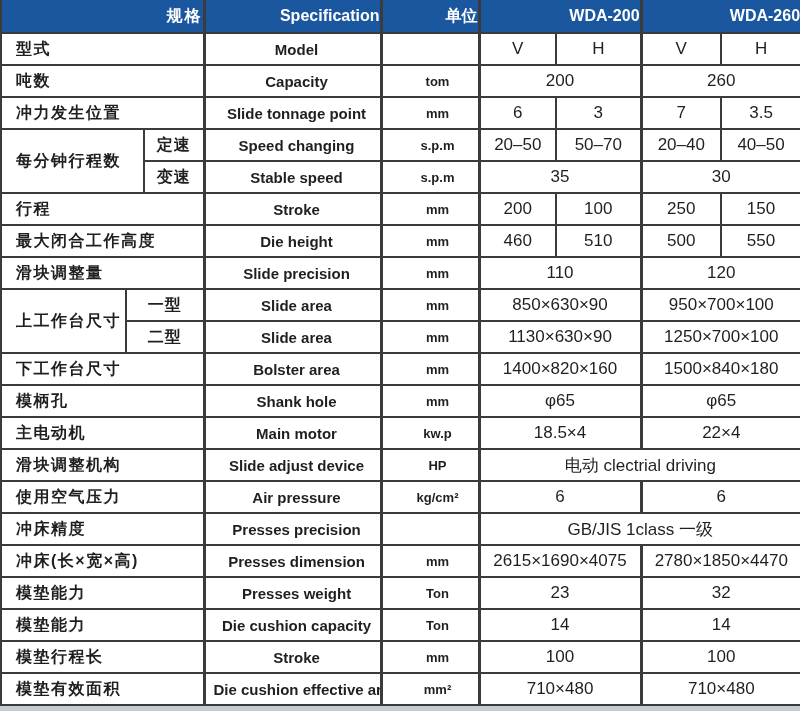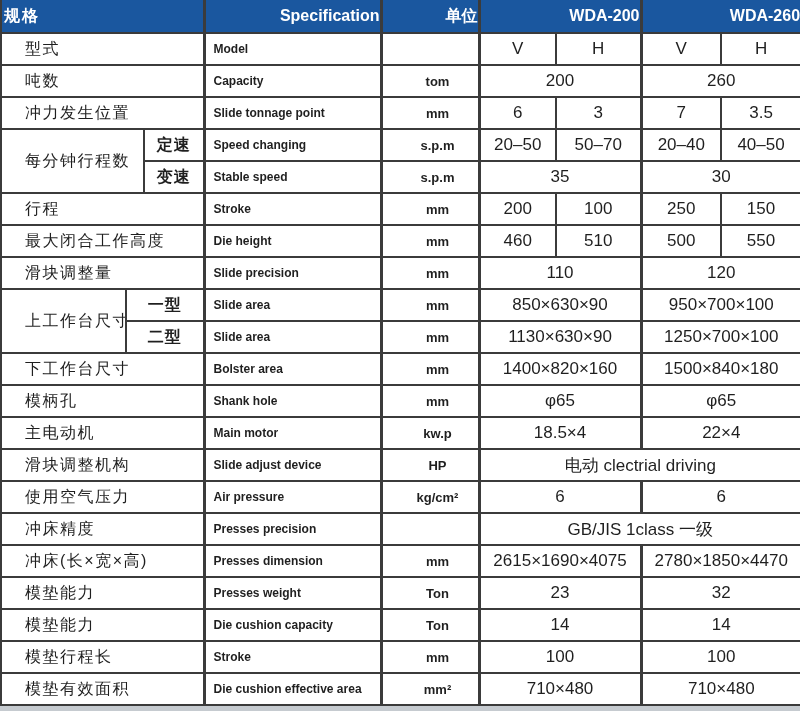--- a/index.html
+++ b/index.html
@@ -13,25 +13,25 @@
   html,body{margin:0;padding:0;background:var(--body-bg);}
   body{width:800px;font-family:"Liberation Sans","DejaVu Sans",sans-serif;color:var(--text);}
   table{border-collapse:collapse;width:800px;table-layout:fixed;border:2px solid var(--border);border-top:none;}
   col.cA{width:125px}col.cB{width:18px}col.cC{width:60px}col.cD{width:177px}
   col.cE{width:98px}col.cF{width:77px}col.cG{width:85px}col.cH{width:80px}col.cI{width:80px}
   tr{height:32px;}
   thead tr{height:33px;}
   td,th{border:2px solid var(--border);overflow:hidden;white-space:nowrap;padding:0;}
   thead th{border-top:none;background:var(--header-bg);color:var(--header-text);
            font-size:16px;font-weight:700;text-align:right;}
-  th.hleft{text-align:left;padding-left:2px;letter-spacing:2px;}
+  th.hleft{text-align:right;padding-left:24px;letter-spacing:2px;}
   .blk{border-left-width:3px;}
-  .cn{text-align:left;padding-left:23px;font-size:16px;font-weight:400;letter-spacing:1.5px;}
+  .cn{text-align:left;padding-left:14px;font-size:16px;font-weight:700;letter-spacing:1.5px;}
   .sub{text-align:center;font-size:16px;font-weight:700;letter-spacing:1px;margin-top:26px;}
-  .en{text-align:left;padding-left:8px;font-size:12px;font-weight:700;}
+  .en{text-align:center;padding-left:8px;font-size:15px;font-weight:700;}
   .unit{text-align:center;font-size:13px;font-weight:700;padding-left:15px;}
   .val{text-align:center;font-size:17px;font-weight:400;}
   #strip{width:800px;height:6px;background:var(--bottom-strip);}
 </style>
 </head>
 <body>
 
 <table>
   <colgroup>
     <col class="cA">

